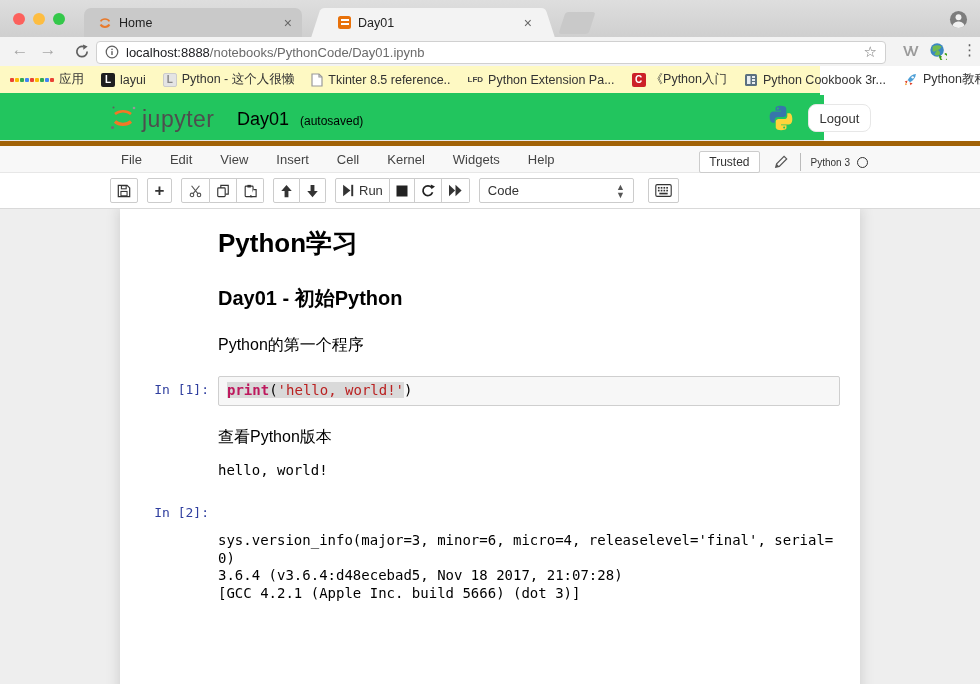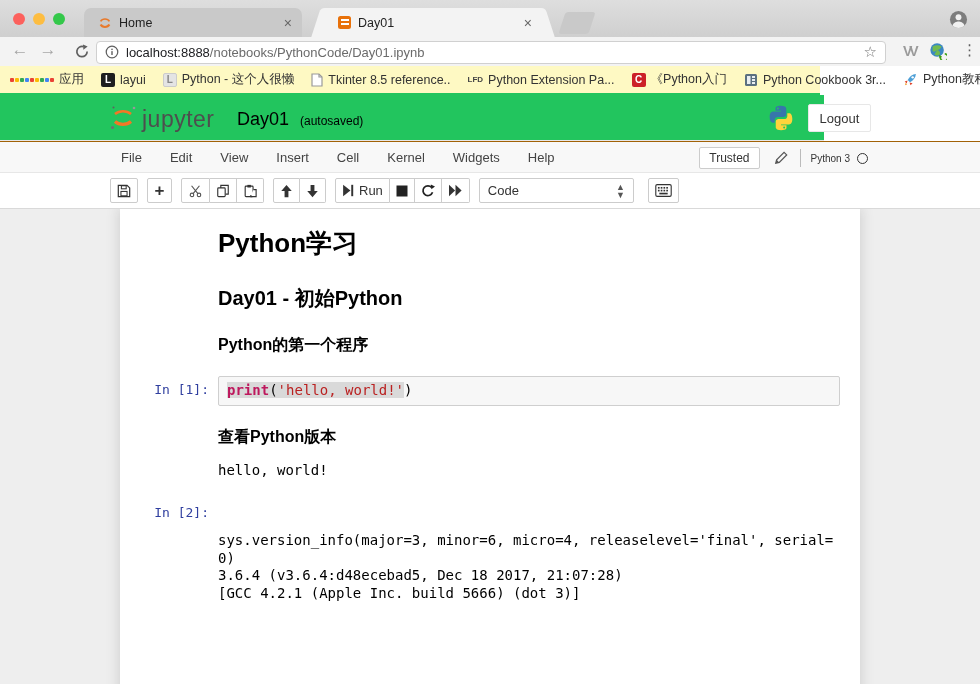--- a/index.html
+++ b/index.html
@@ -56,25 +56,25 @@
 
   
   #jheader { position:absolute; left:0; top:95px; width:824px; height:46px; background:#22c55e;
     border-bottom:1px solid #e7e7e7; }
   #jlogo { position:absolute; left:108px; top:8px; display:flex; align-items:flex-end; }
   #jlogo .word { font-size:23px; color:#4e4e4e; letter-spacing:0.5px; margin-left:4px; }
   #nbtitle { position:absolute; left:237px; top:14px; font-size:18px; color:#000; }
   #autosave { position:absolute; left:300px; top:19px; font-size:12px; color:#000; }
   #pylogo { position:absolute; left:767px; top:9px; }
   #logout { position:absolute; left:808px; top:9px; width:63px; height:28px; background:#fff;
-    border:1px solid #e7e7e7; border-radius:2px; font-size:13px; color:#333; }
+    border:1px solid #e7e7e7; border-radius:8px; font-size:13px; color:#333; }
 
   
   #menubar { position:absolute; left:0; top:141px; width:980px; height:32px; background:#f8f8f8;
-    border-top:1px solid #a16207; border-bottom:1px solid #e7e7e7; display:flex; align-items:center; }
+    border-top:5px solid #a16207; border-bottom:1px solid #e7e7e7; display:flex; align-items:center; }
   #menubar ul { list-style:none; display:flex; margin-left:121px; }
   #menubar li { font-size:13px; color:#444; margin-right:28px; }
   #kernelbox { position:absolute; right:112px; top:0; height:32px; display:flex; align-items:center; }
   #trusted { font-size:12px; color:#333; background:#fff; border:1px solid #ccc; border-radius:2px;
     padding:3px 9px; margin-right:14px; }
   .pencil { margin-right:12px; }
   .vdiv { width:1px; height:18px; background:#bbb; margin-right:10px; }
   #kernelname { font-size:10px; color:#333; margin-right:7px; }
   #kernelind { width:11px; height:11px; border:1.5px solid #333; border-radius:50%; }
 
@@ -98,21 +98,21 @@
     overflow:hidden; }
   #nbcontainer { width:740px; margin-left:120px; min-height:500px; background:#fff;
     box-shadow:0 0 12px 1px rgba(87,87,87,0.2); padding:6px 15px 0 15px; }
   .cell { display:flex; padding:5px; }
   .promptcol { flex:0 0 78px; text-align:right; padding-right:9px;
     font-family:"DejaVu Sans Mono", monospace; font-size:13px; color:#303f9f; padding-top:6px;
     white-space:nowrap; }
   .cellbody { flex:1; min-width:0; }
   .mdtext h1 { font-size:26px; font-weight:bold; color:#000; margin:6px 0 2px; }
   .mdtext h2 { font-size:20px; font-weight:bold; color:#000; margin:12px 0 2px; }
-  .mdtext h3 { font-size:16px; font-weight:bold; color:#000; margin:11px 0 2px; }
+  .mdtext h3 { font-size:16px; font-weight:normal; color:#000; margin:11px 0 2px; }
   .inputbox { border:1px solid #cfcfcf; border-radius:2px; background:#f7f7f7; padding:5px 8px; }
   .cm { font-family:"DejaVu Sans Mono", monospace; font-size:14px; line-height:17.5px;
     white-space:pre; color:#000; }
   .tk.kw  { color:#be185d;font-weight:bold; }
   .tk.kwb { color:#008000; font-weight:bold; }
   .tk.str { color:#ba2121; }
   .tk.sel { background:#d9d9d9; }
   .outrow { padding-top:3px; }
   .outpre { font-family:"DejaVu Sans Mono", monospace; font-size:14px; line-height:17.5px;
     color:#000; white-space:pre-wrap; word-break:break-all; margin:4px 0 2px; }
@@ -448,20 +448,20 @@
 
       <div class="gap8"></div>
 
       <div class="cell">
         <div class="promptcol">In [2]:</div>
       </div>
       <div class="cell outrow">
         <div class="promptcol"></div>
         <div class="cellbody">
             <pre class="outpre w-limit">sys.version_info(major=3, minor=6, micro=4, releaselevel='final', serial=0)
-3.6.4 (v3.6.4:d48ecebad5, Dec 18 2017, 21:07:28)
+3.6.4 (v3.6.4:d48ecebad5, Nov 18 2017, 21:07:28)
 [GCC 4.2.1 (Apple Inc. build 5666) (dot 3)]</pre>
           </div>
       </div>
 
     </div>
   </div>
 </div>
 
 </body></html>

